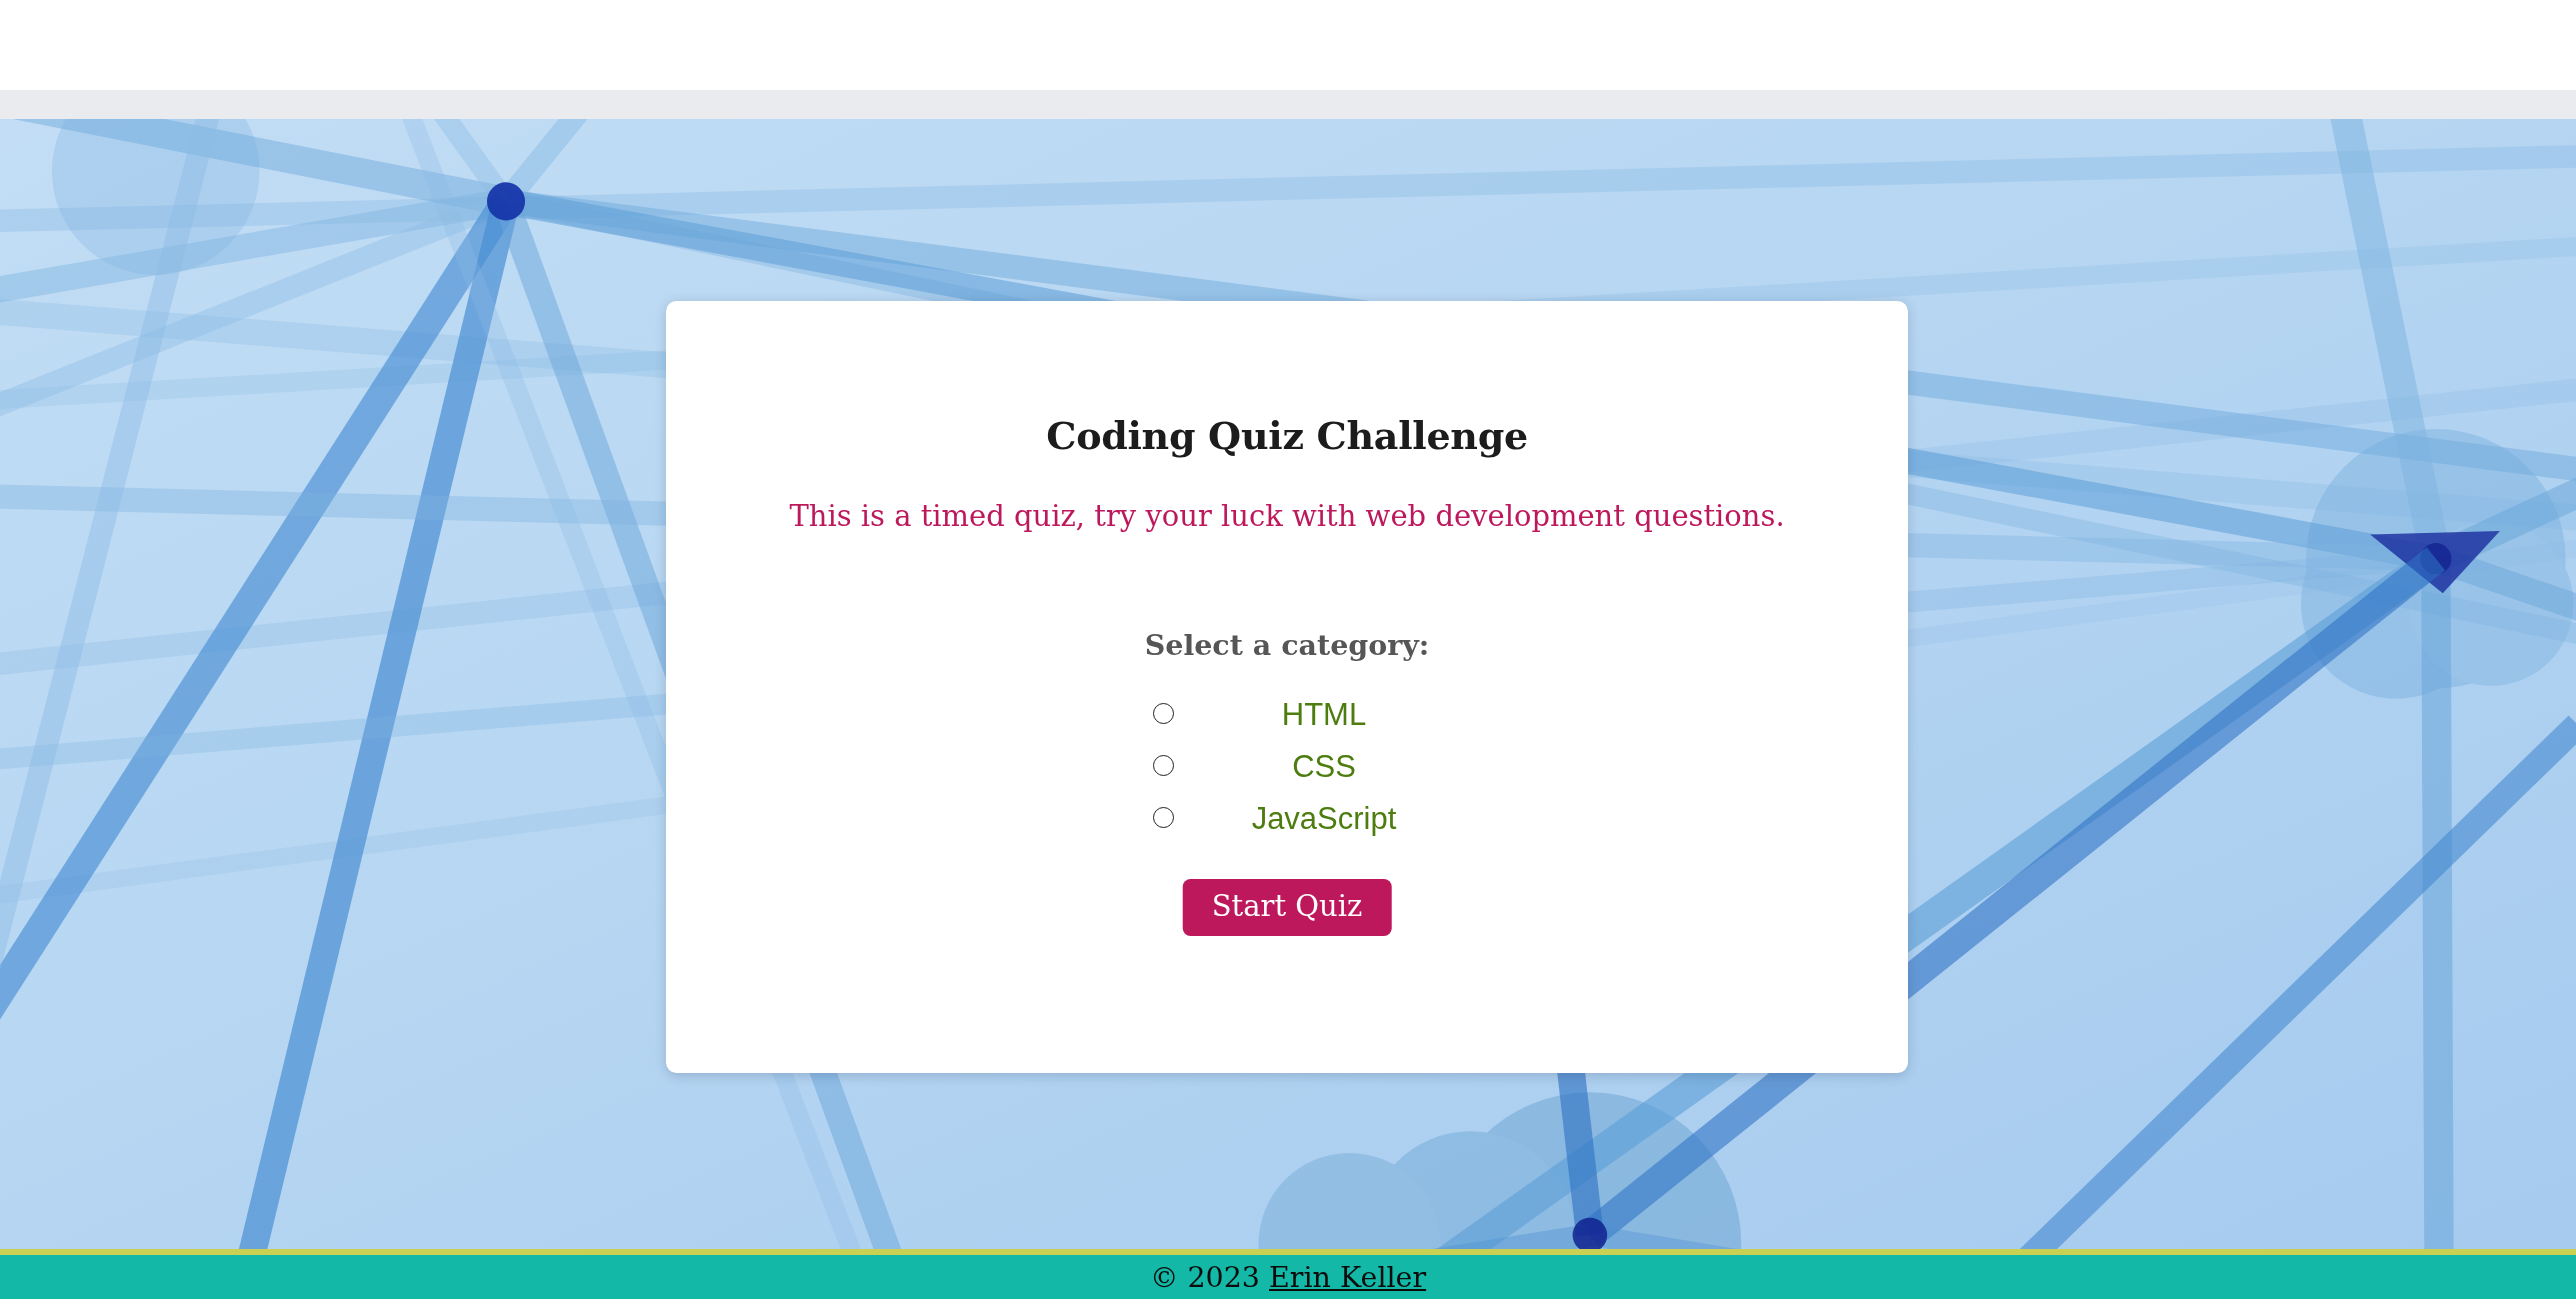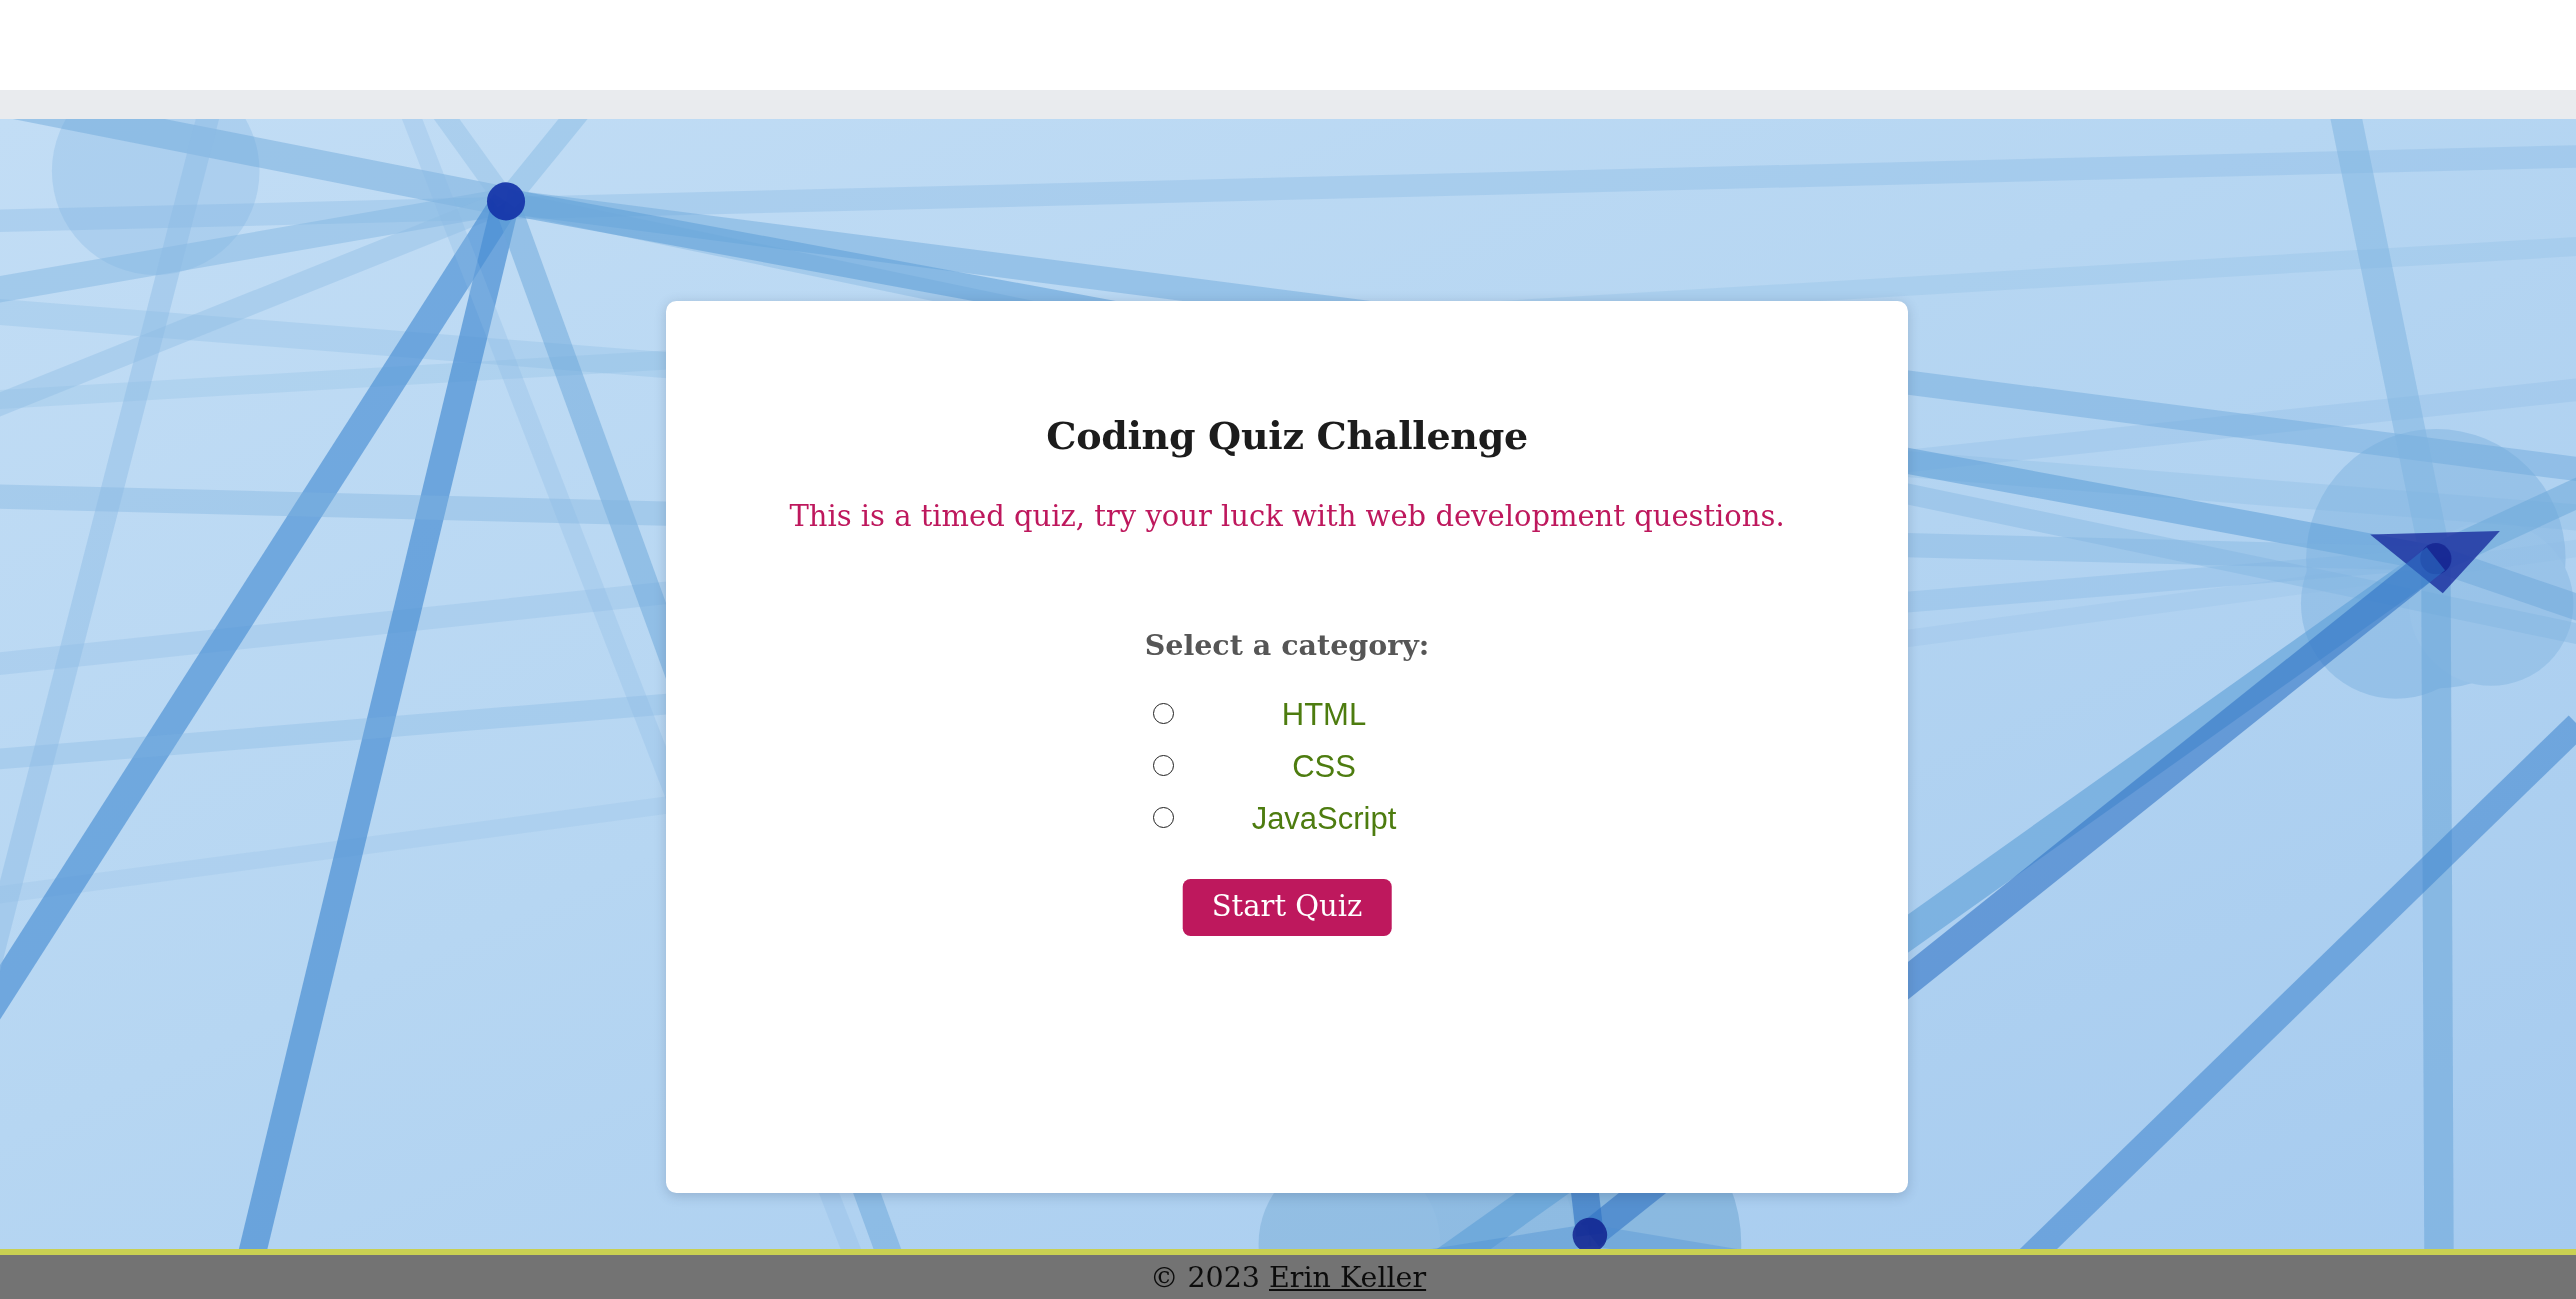--- a/index.html
+++ b/index.html
@@ -80,21 +80,21 @@
     z-index: 5;
   }
   .hero svg { position: absolute; top: 0; left: 0; display: block; }
 
   
   .card {
     position: absolute;
     left: 666px;
     top: 301px;
     width: 1242px;
-    height: 892px;
+    height: 772px;
     background: #ffffff;
     border-radius: 10.4px;
     box-shadow: 0 2.6px 12px rgba(40,60,90,0.22);
     z-index: 20;
     box-sizing: border-box;
     padding: 0;
   }
 
   .card-title {
     position: absolute;
@@ -183,21 +183,21 @@
     white-space: nowrap;
   }
 
   
   .footer {
     position: absolute;
     left: 0;
     top: 1249px;
     width: 2576px;
     height: 50px;
-    background: #737373;
+    background: #14b8a6;
     border-top: 6px solid #c9d052;
     box-sizing: border-box;
     z-index: 40;
     display: flex;
     align-items: center;
     justify-content: center;
   }
   .footer-text {
     font-family: "DejaVu Serif", serif;
     font-size: 28.5px;

